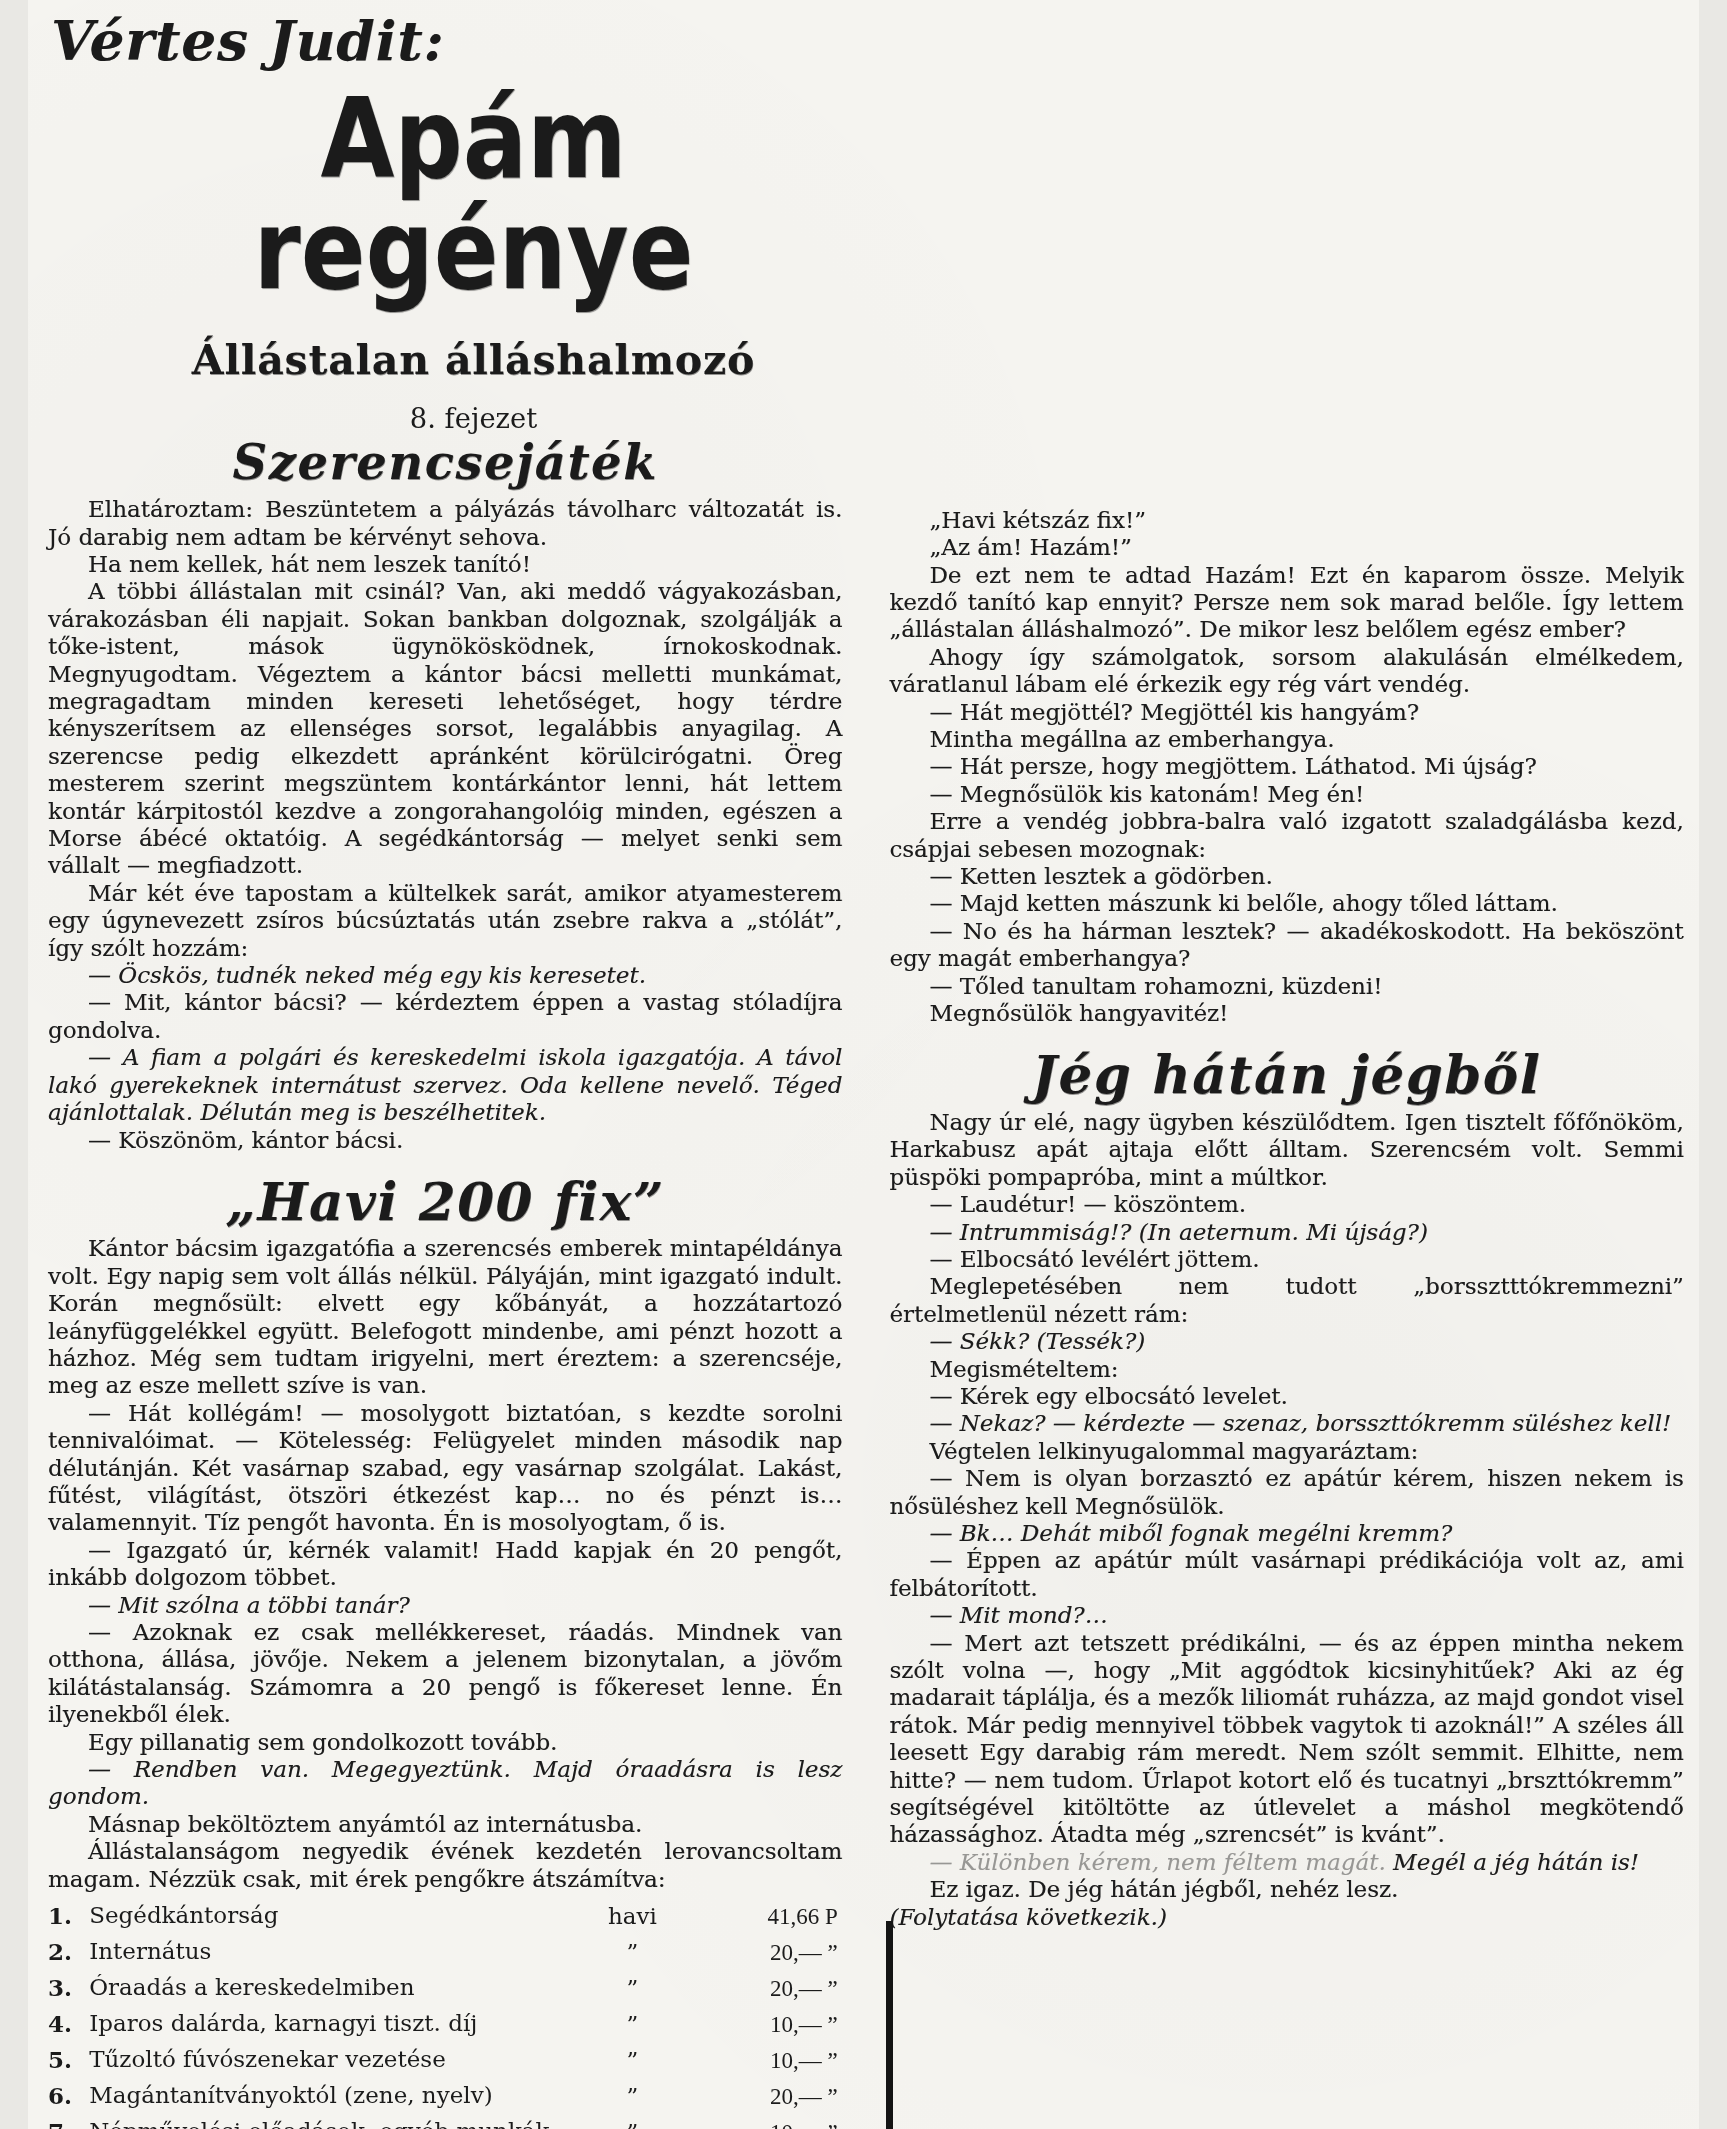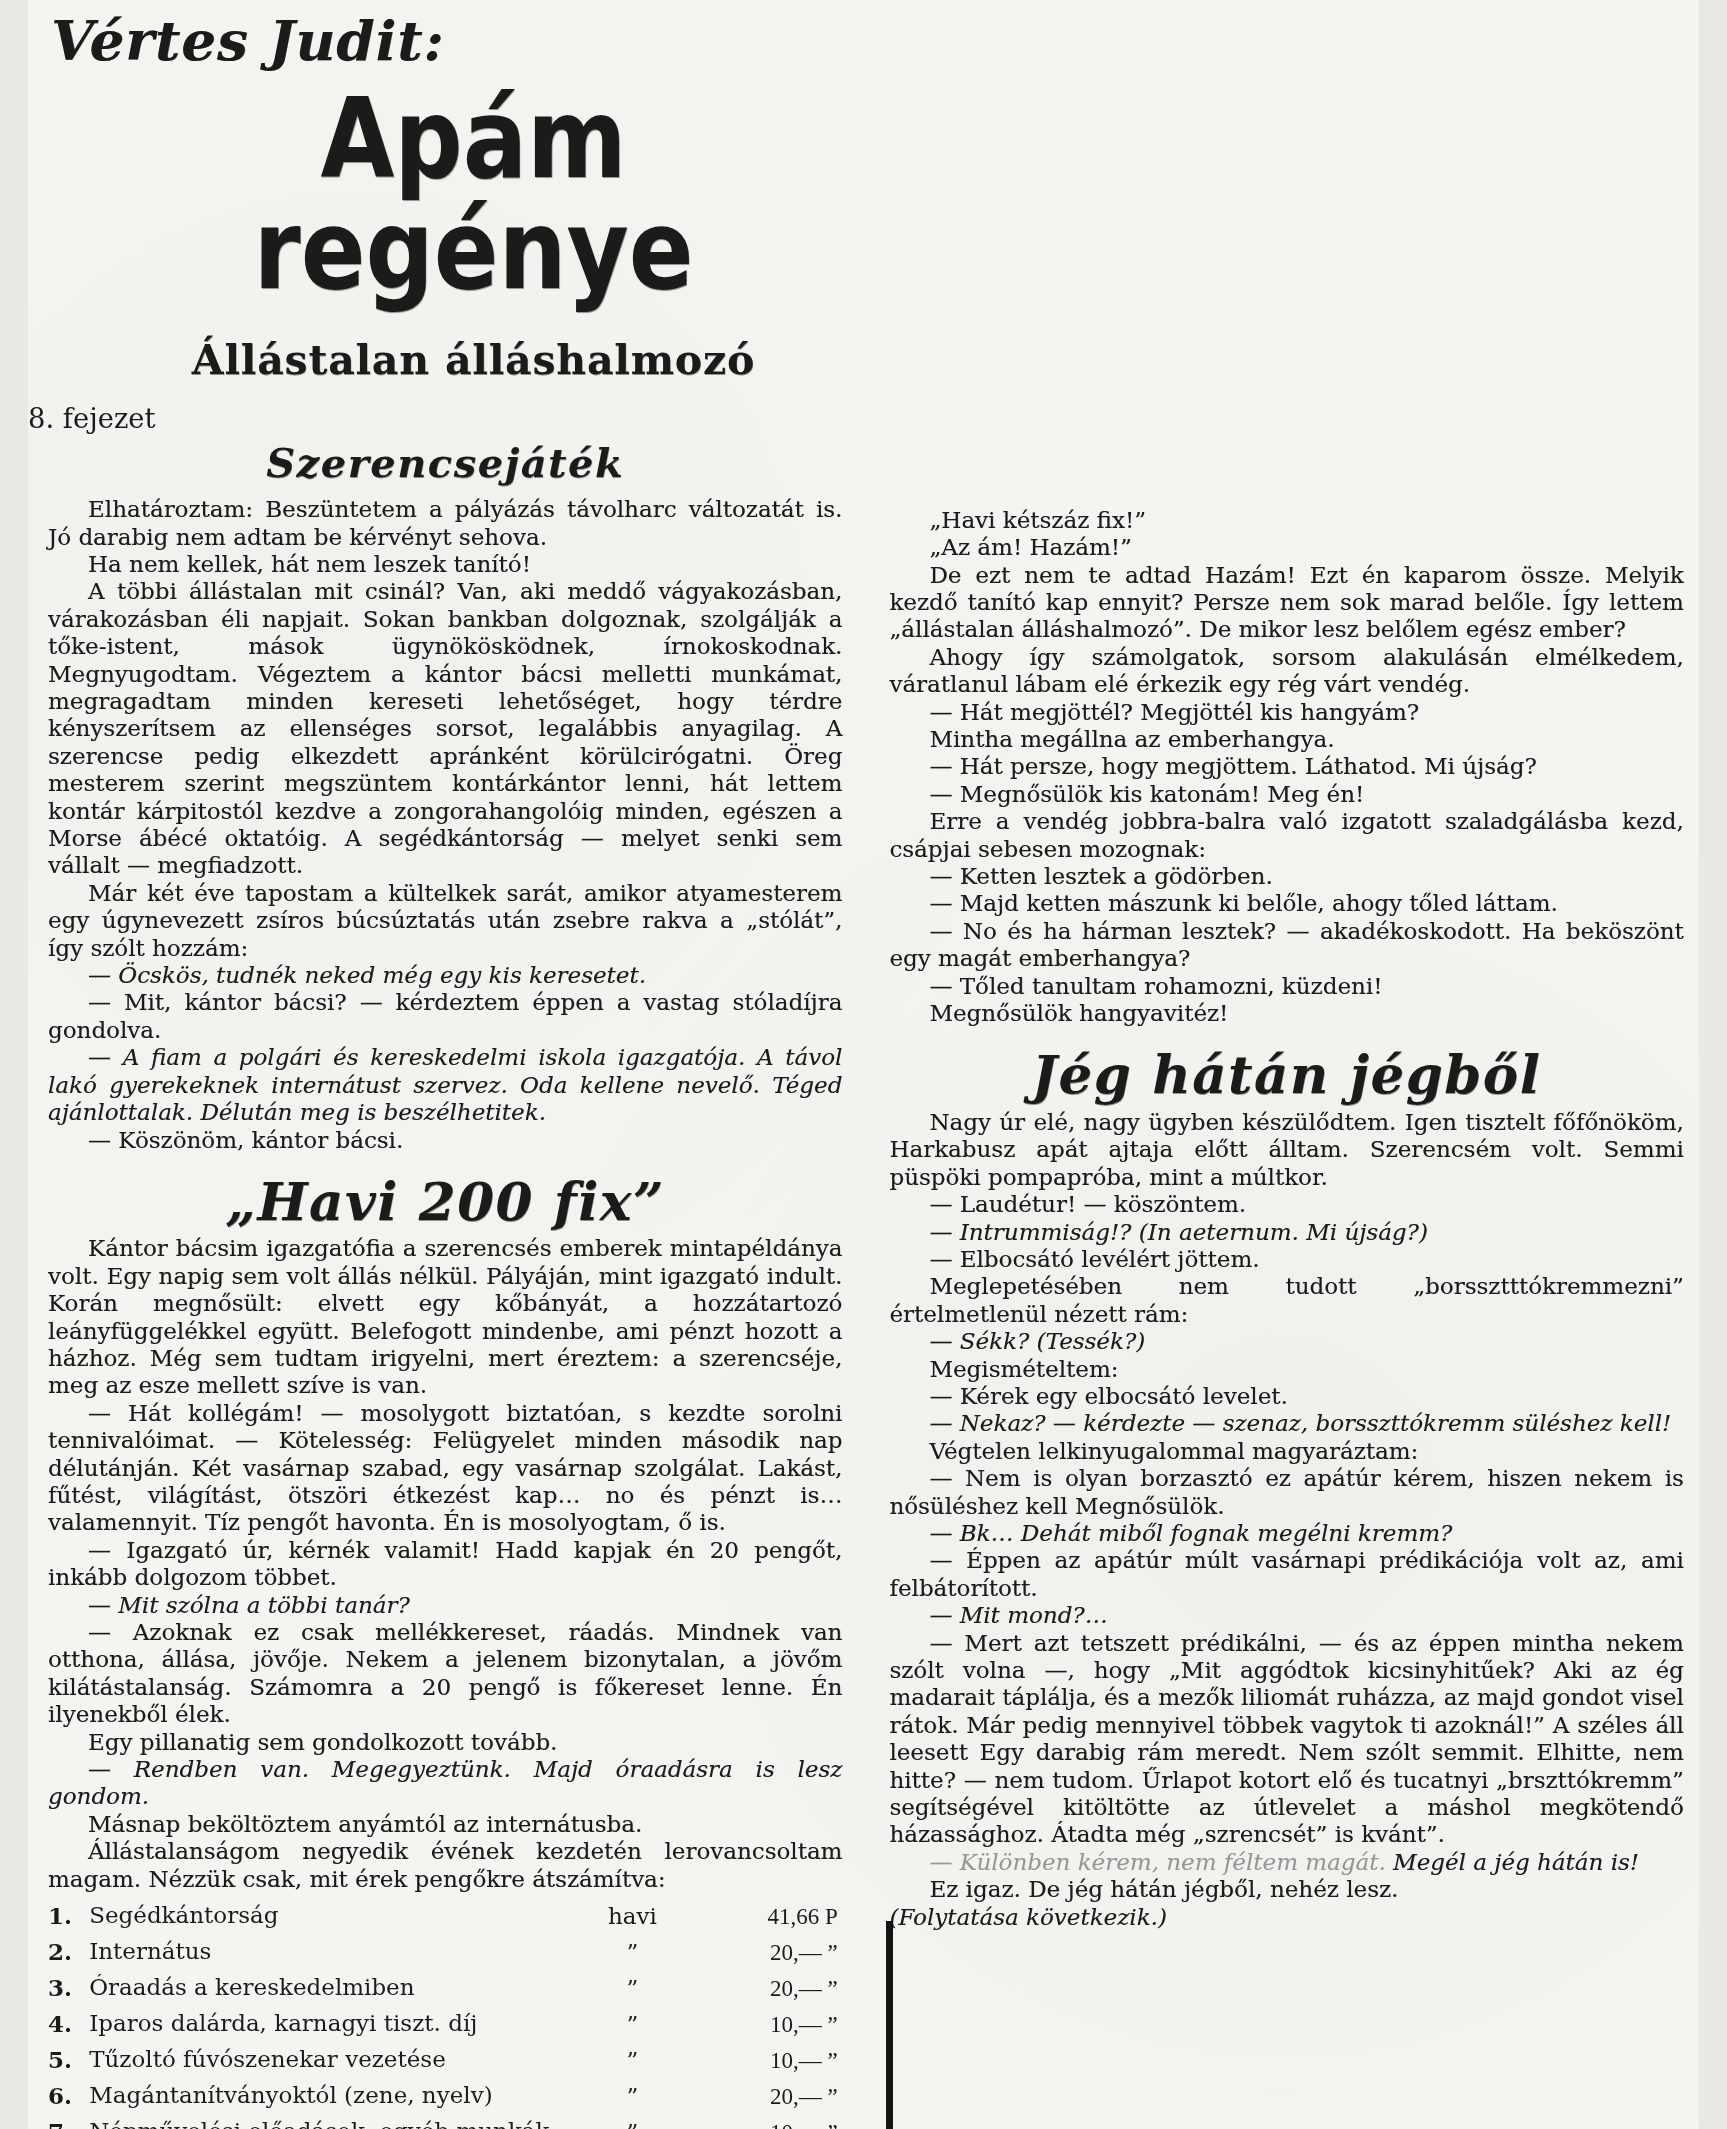--- a/index.html
+++ b/index.html
@@ -22,37 +22,37 @@
     margin:10.7px 0 0 0; text-align:center;
     font-family:"DejaVu Sans","Liberation Sans",sans-serif;
     font-weight:bold; font-size:111px; line-height:1; letter-spacing:0;
   }
   .title .squeeze{display:inline-block; transform:scaleX(0.86); transform-origin:center;
     text-shadow:0.8px 0.8px 0.8px rgba(0,0,0,.4);}
   .subtitle{
     margin:31px 0 0 0; text-align:center; font-size:41px; font-weight:bold;
     letter-spacing:0.8px; text-shadow:0.5px 0.5px 0.5px rgba(0,0,0,.4);
   }
-  .chapter{margin-top:18.3px; font-size:27.4px;}
+  .chapter{margin-top:18.3px; text-align:center; font-size:27.4px;}
   .columns{display:flex; gap:47px; padding:15.2px 15.2px 0 20px; box-sizing:border-box;}
   .col{width:823px; text-align:justify; font-size:23px; line-height:27.4px;}
   .col-right{padding-top:58px;}
   .para{
     margin:0; text-indent:40px;
     text-shadow:0.3px 0.3px 0.4px rgba(25,25,25,.42);
   }
   .para.italic{font-style:italic;}
   .para.center-italic{font-style:italic; text-align:left; text-indent:0; margin-top:0;}
   .faded{opacity:.42;}
   .section-heading{
     text-align:center; font-size:53px; font-style:italic; font-weight:bold;
     margin:34px 0 20px 0; letter-spacing:1.5px; text-indent:0;
     text-shadow:0.5px 0.5px 0.5px rgba(0,0,0,.4);
   }
-  .col-left .section-heading:first-child{margin-top:0; font-size:40px;}
+  .col-left .section-heading:first-child{margin-top:0; font-size:48px;}
   .earnings{margin-top:4.6px; font-size:23px;}
   .erow{display:grid; grid-template-columns:1fr 76px 172px; line-height:35px; align-items:baseline;}
   .erow .cell-label{display:flex; gap:10.7px; text-align:left;}
   .erow .num{min-width:30.5px; font-weight:bold;}
   .erow .unit{text-align:center;}
   .erow .amt{text-align:right; padding-right:4.6px; white-space:nowrap;font-family:Liberation Serif, serif;}
   .erow.summary{grid-template-columns:1fr 172px;}
   .erow.summary .cell-label{padding-left:43px;}
   .erow.summary .amt{font-weight:bold;}
   .addition{display:flex; align-items:flex-end; gap:20px; line-height:29px; margin-top:1.5px;}

